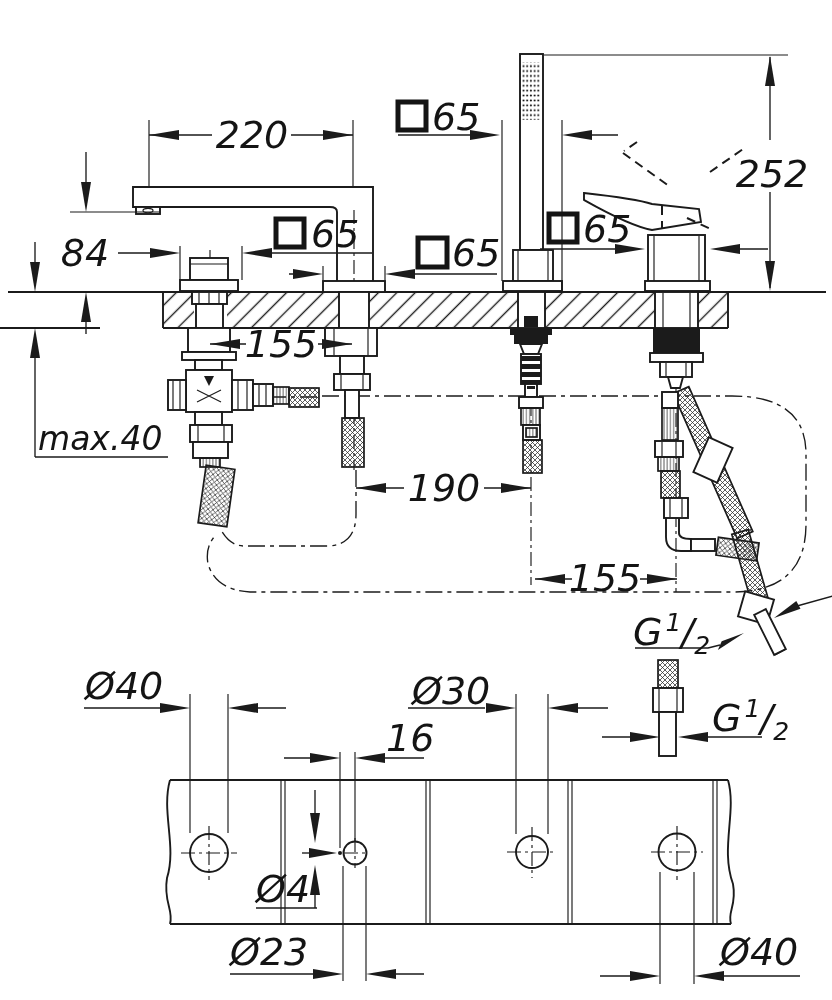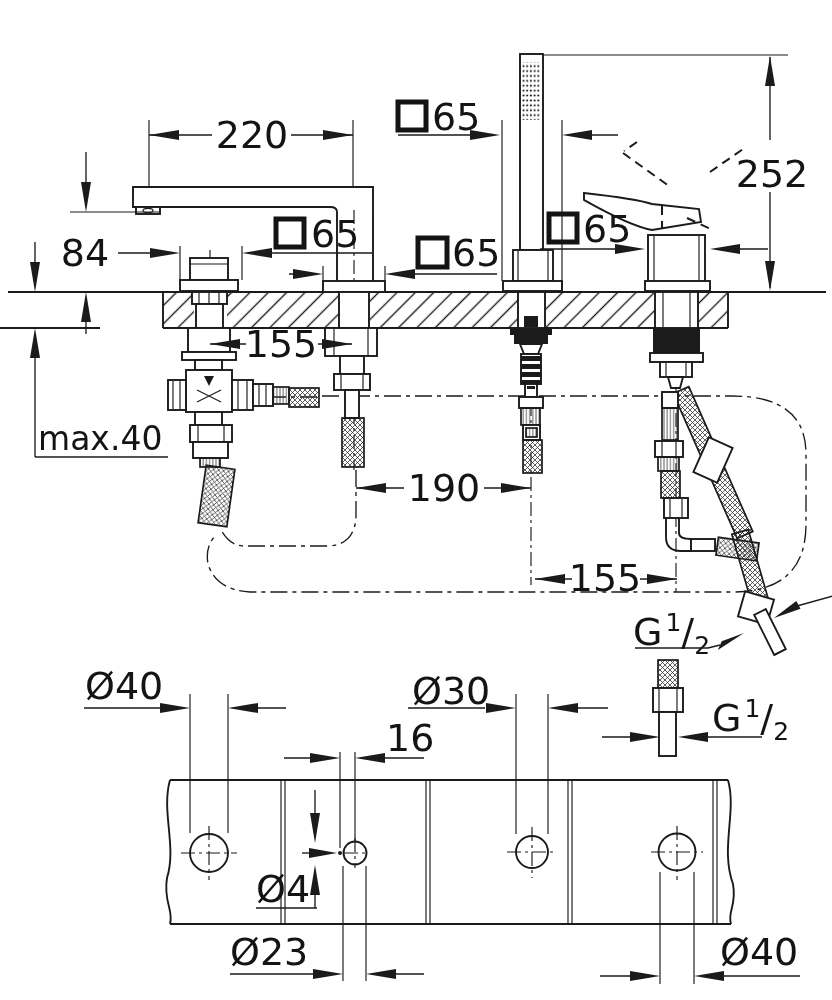--- a/index.html
+++ b/index.html
@@ -1,16 +1,16 @@
 <!DOCTYPE html>
 <html><head>
 <meta charset="utf-8">
 <style>
   html,body{margin:0;padding:0;background:#fff;}
-  .page{width:832px;height:1000px;background:#fff;overflow:hidden;}
+  .page{width:832px;height:1000px;background:#fff;overflow:hidden;font-style:italic;}
   svg{display:block;}
   svg .o {stroke:#1b1b1b;stroke-width:1.9;fill:none;stroke-linejoin:miter;stroke-linecap:butt;}
   svg .wo{stroke:#1b1b1b;stroke-width:1.9;fill:#ffffff;}
   svg .d {stroke:#1b1b1b;stroke-width:1.35;fill:none;}
   svg .e {stroke:#1b1b1b;stroke-width:1.15;fill:none;}
   svg .c {stroke:#1b1b1b;stroke-width:1.15;fill:none;stroke-dasharray:14 4 3 4;}
   svg .loop{stroke:#1b1b1b;stroke-width:1.35;fill:none;stroke-dasharray:17 5 4 5;}
   svg .gh{stroke:#1b1b1b;stroke-width:2;fill:none;stroke-dasharray:9 6;}
   svg .a {fill:#1b1b1b;stroke:none;}
   svg .k {fill:#1b1b1b;stroke:none;}

